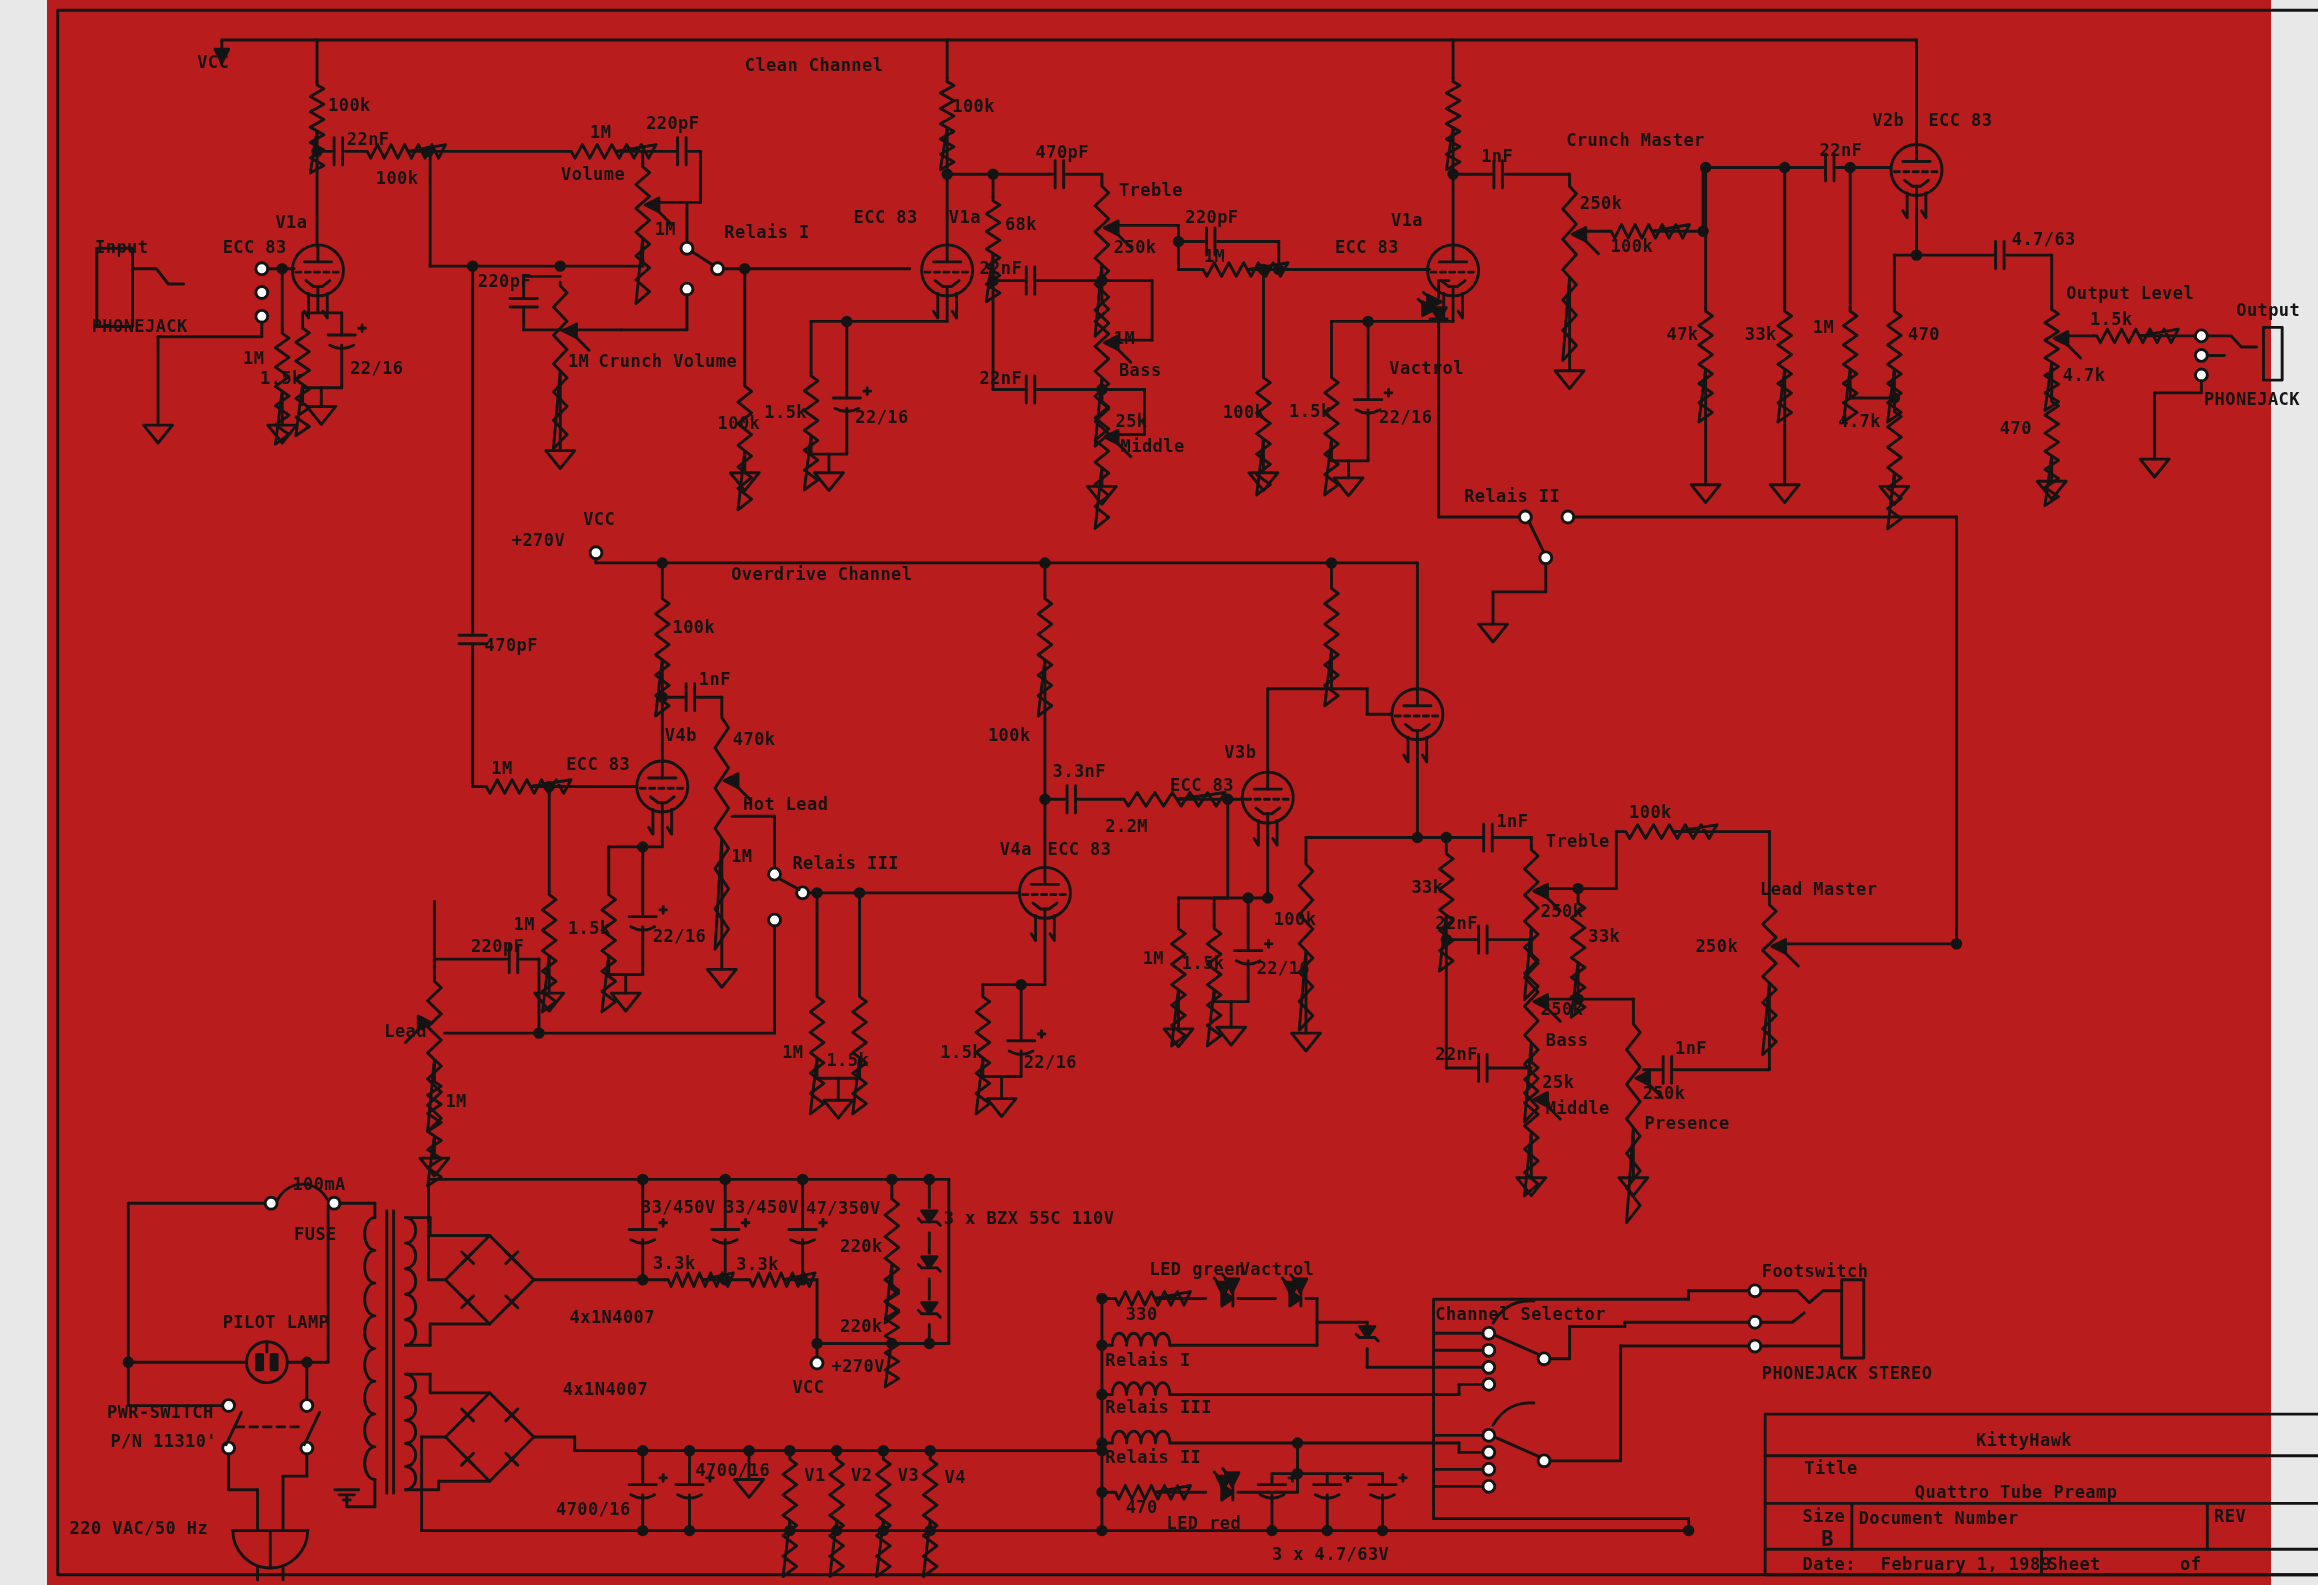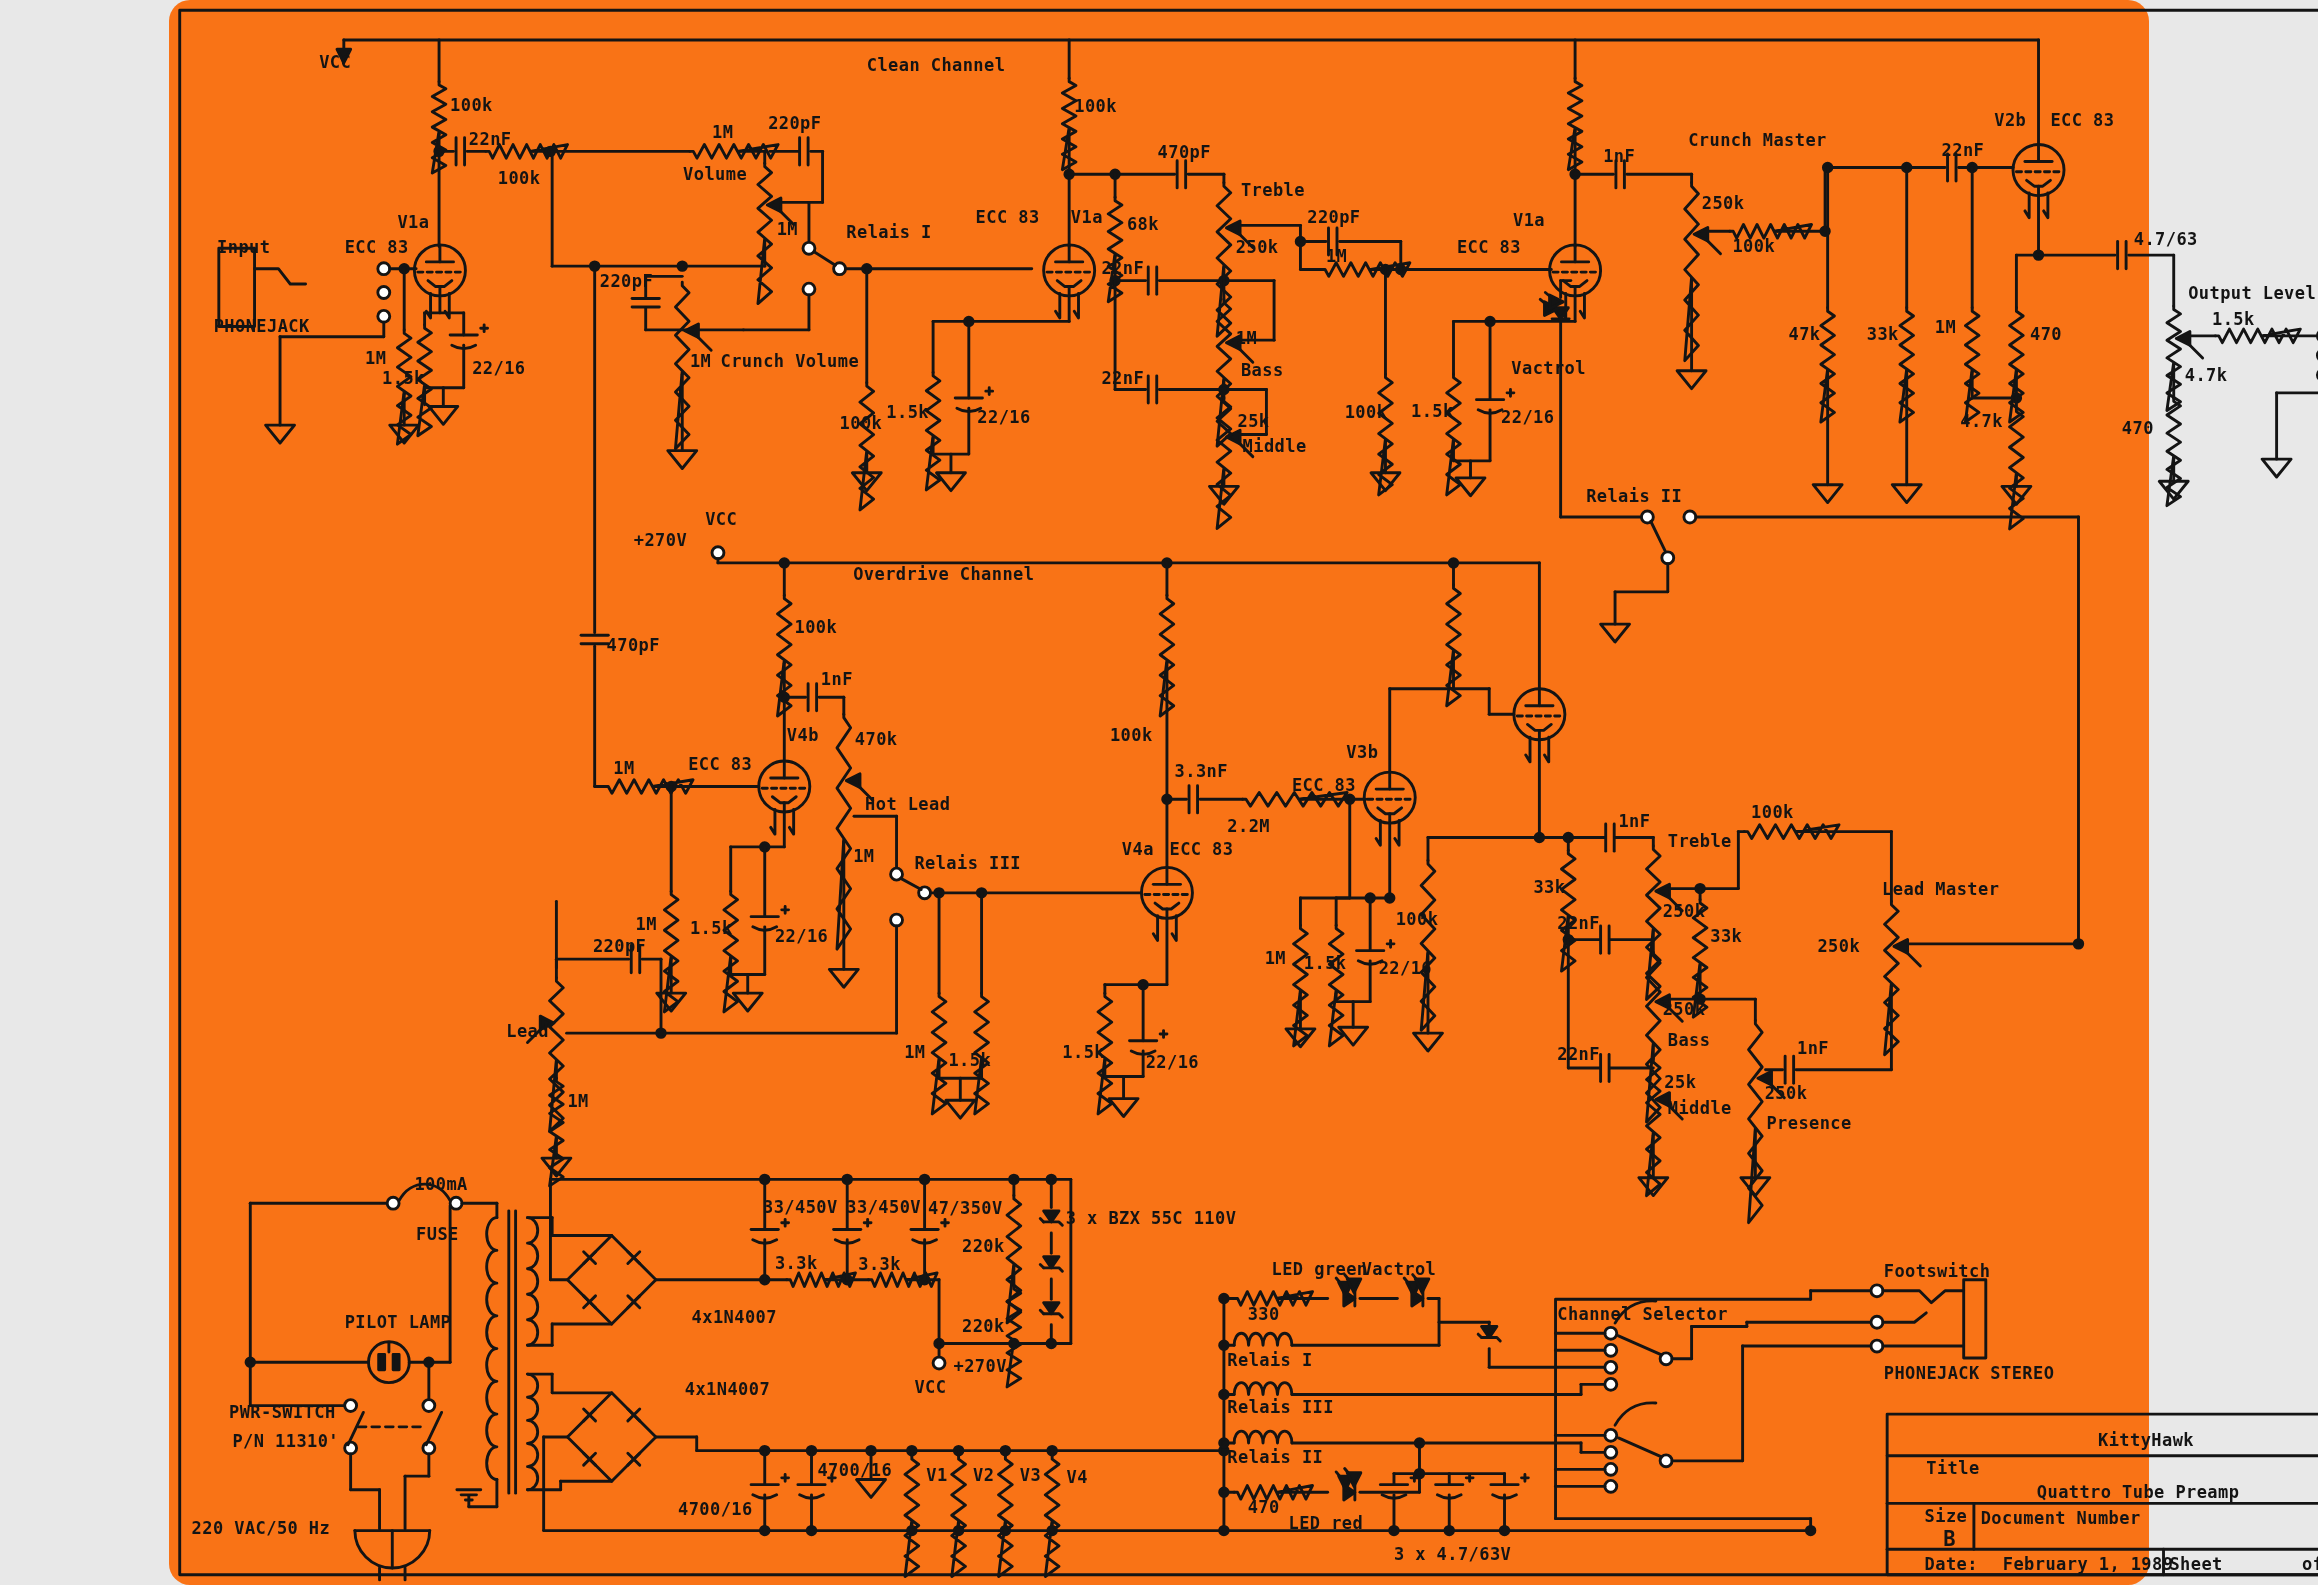--- a/index.html
+++ b/index.html
@@ -1,16 +1,16 @@
 <!DOCTYPE html>
 <html style="font-size:13.6px"><head>
 <meta charset="utf-8">
 <style>
   html,body{margin:0;padding:0;background:#e8e8e8;}
-  .wrap{width:1980px;height:1585px;background:#f97316;position:relative;margin:0 auto;border-radius:21px;}
+  .wrap{width:2224px;height:1585px;background:#b91c1c;position:relative;margin:0 auto;}
   svg{display:block;width:2319px;height:1585px;}
   #art path,#art rect,#art circle{stroke:#141414;stroke-width:3.4;stroke-linecap:round;stroke-linejoin:round;}
   #lbl text{font-family:"DejaVu Sans Mono",monospace;font-weight:700;fill:#141414;letter-spacing:.5px;}
 </style>
 </head>
 <body>
 
 <div class="wrap">
   <svg viewBox="0 0 2726 1864">
     <g id="art">

